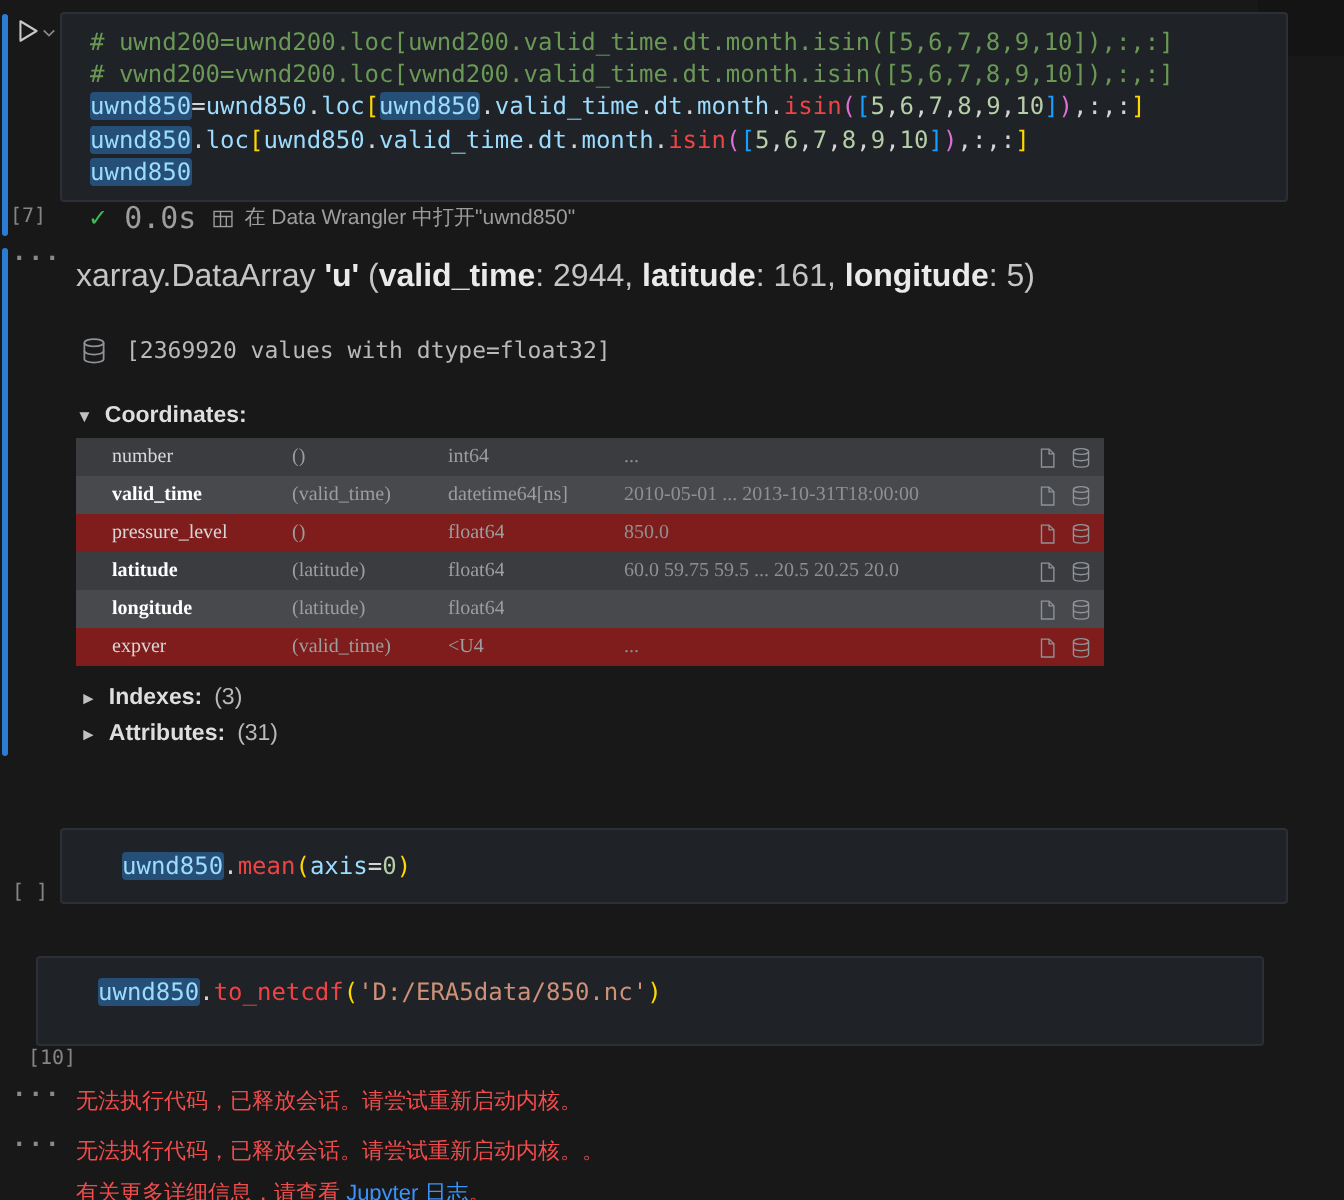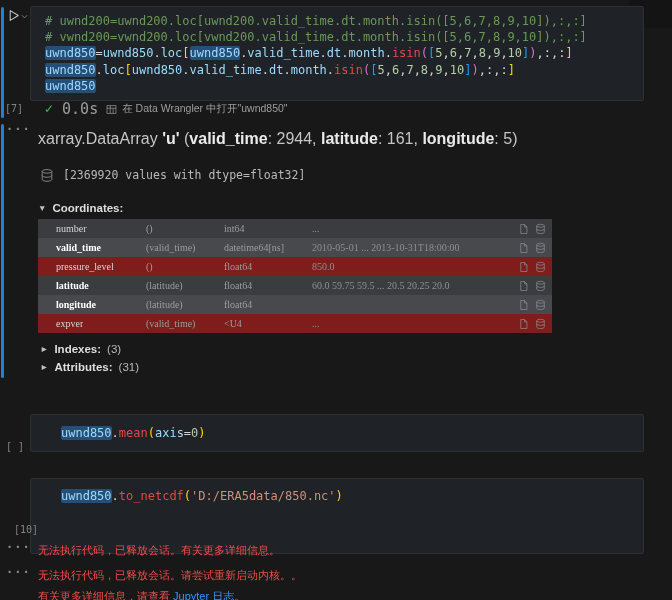--- a/index.html
+++ b/index.html
@@ -217,24 +217,24 @@
   <span class="arrow">►</span>
   <span class="lbl">Attributes:</span>
   <span class="cnt">(31)</span>
 </div>
 
 <div class="cell abs" style="left:30px;top:414px;width:614px;height:38px">
   <div class="code indented" style="padding-top:10px"><div class="code-line"><span class="tk-vh">uwnd850</span><span class="tk-p">.</span><span class="tk-f">mean</span><span class="tk-b1">(</span><span class="tk-v">axis</span><span class="tk-p">=</span><span class="tk-n">0</span><span class="tk-b1">)</span></div></div>
 </div>
 <div class="abs mono exec-label" style="left:6px;top:441px">[ ]</div>
 
-<div class="cell abs" style="left:30px;top:478px;width:614px;height:76px">
+<div class="cell abs" style="left:18px;top:478px;width:614px;height:45px">
   <div class="code indented" style="padding-top:9px"><div class="code-line"><span class="tk-vh">uwnd850</span><span class="tk-p">.</span><span class="tk-f">to_netcdf</span><span class="tk-b1">(</span><span class="tk-s">'D:/ERA5data/850.nc'</span><span class="tk-b1">)</span></div></div>
 </div>
 <div class="abs mono exec-label" style="left:14px;top:524px">[10]</div>
 
 <div class="abs mono more-dots" style="left:6px;top:537px;cursor:pointer">...</div>
-<div class="abs err" style="left:38px;top:543px">无法执行代码，已释放会话。有关更多详细信息。</div>
+<div class="abs err" style="left:38px;top:543px">无法执行代码，已释放会话。请尝试重新启动内核。</div>
 
 <div class="abs mono more-dots" style="left:6px;top:562px;cursor:pointer">...</div>
 <div class="abs err" style="left:38px;top:568px">无法执行代码，已释放会话。请尝试重新启动内核。。</div>
 
 <div class="abs err" style="left:38px;top:589px"><span class="tk-er">有关更多详细信息，请查看 </span><span class="tk-lk">Jupyter 日志</span><span class="tk-er">。</span></div>
 
 </body></html>

